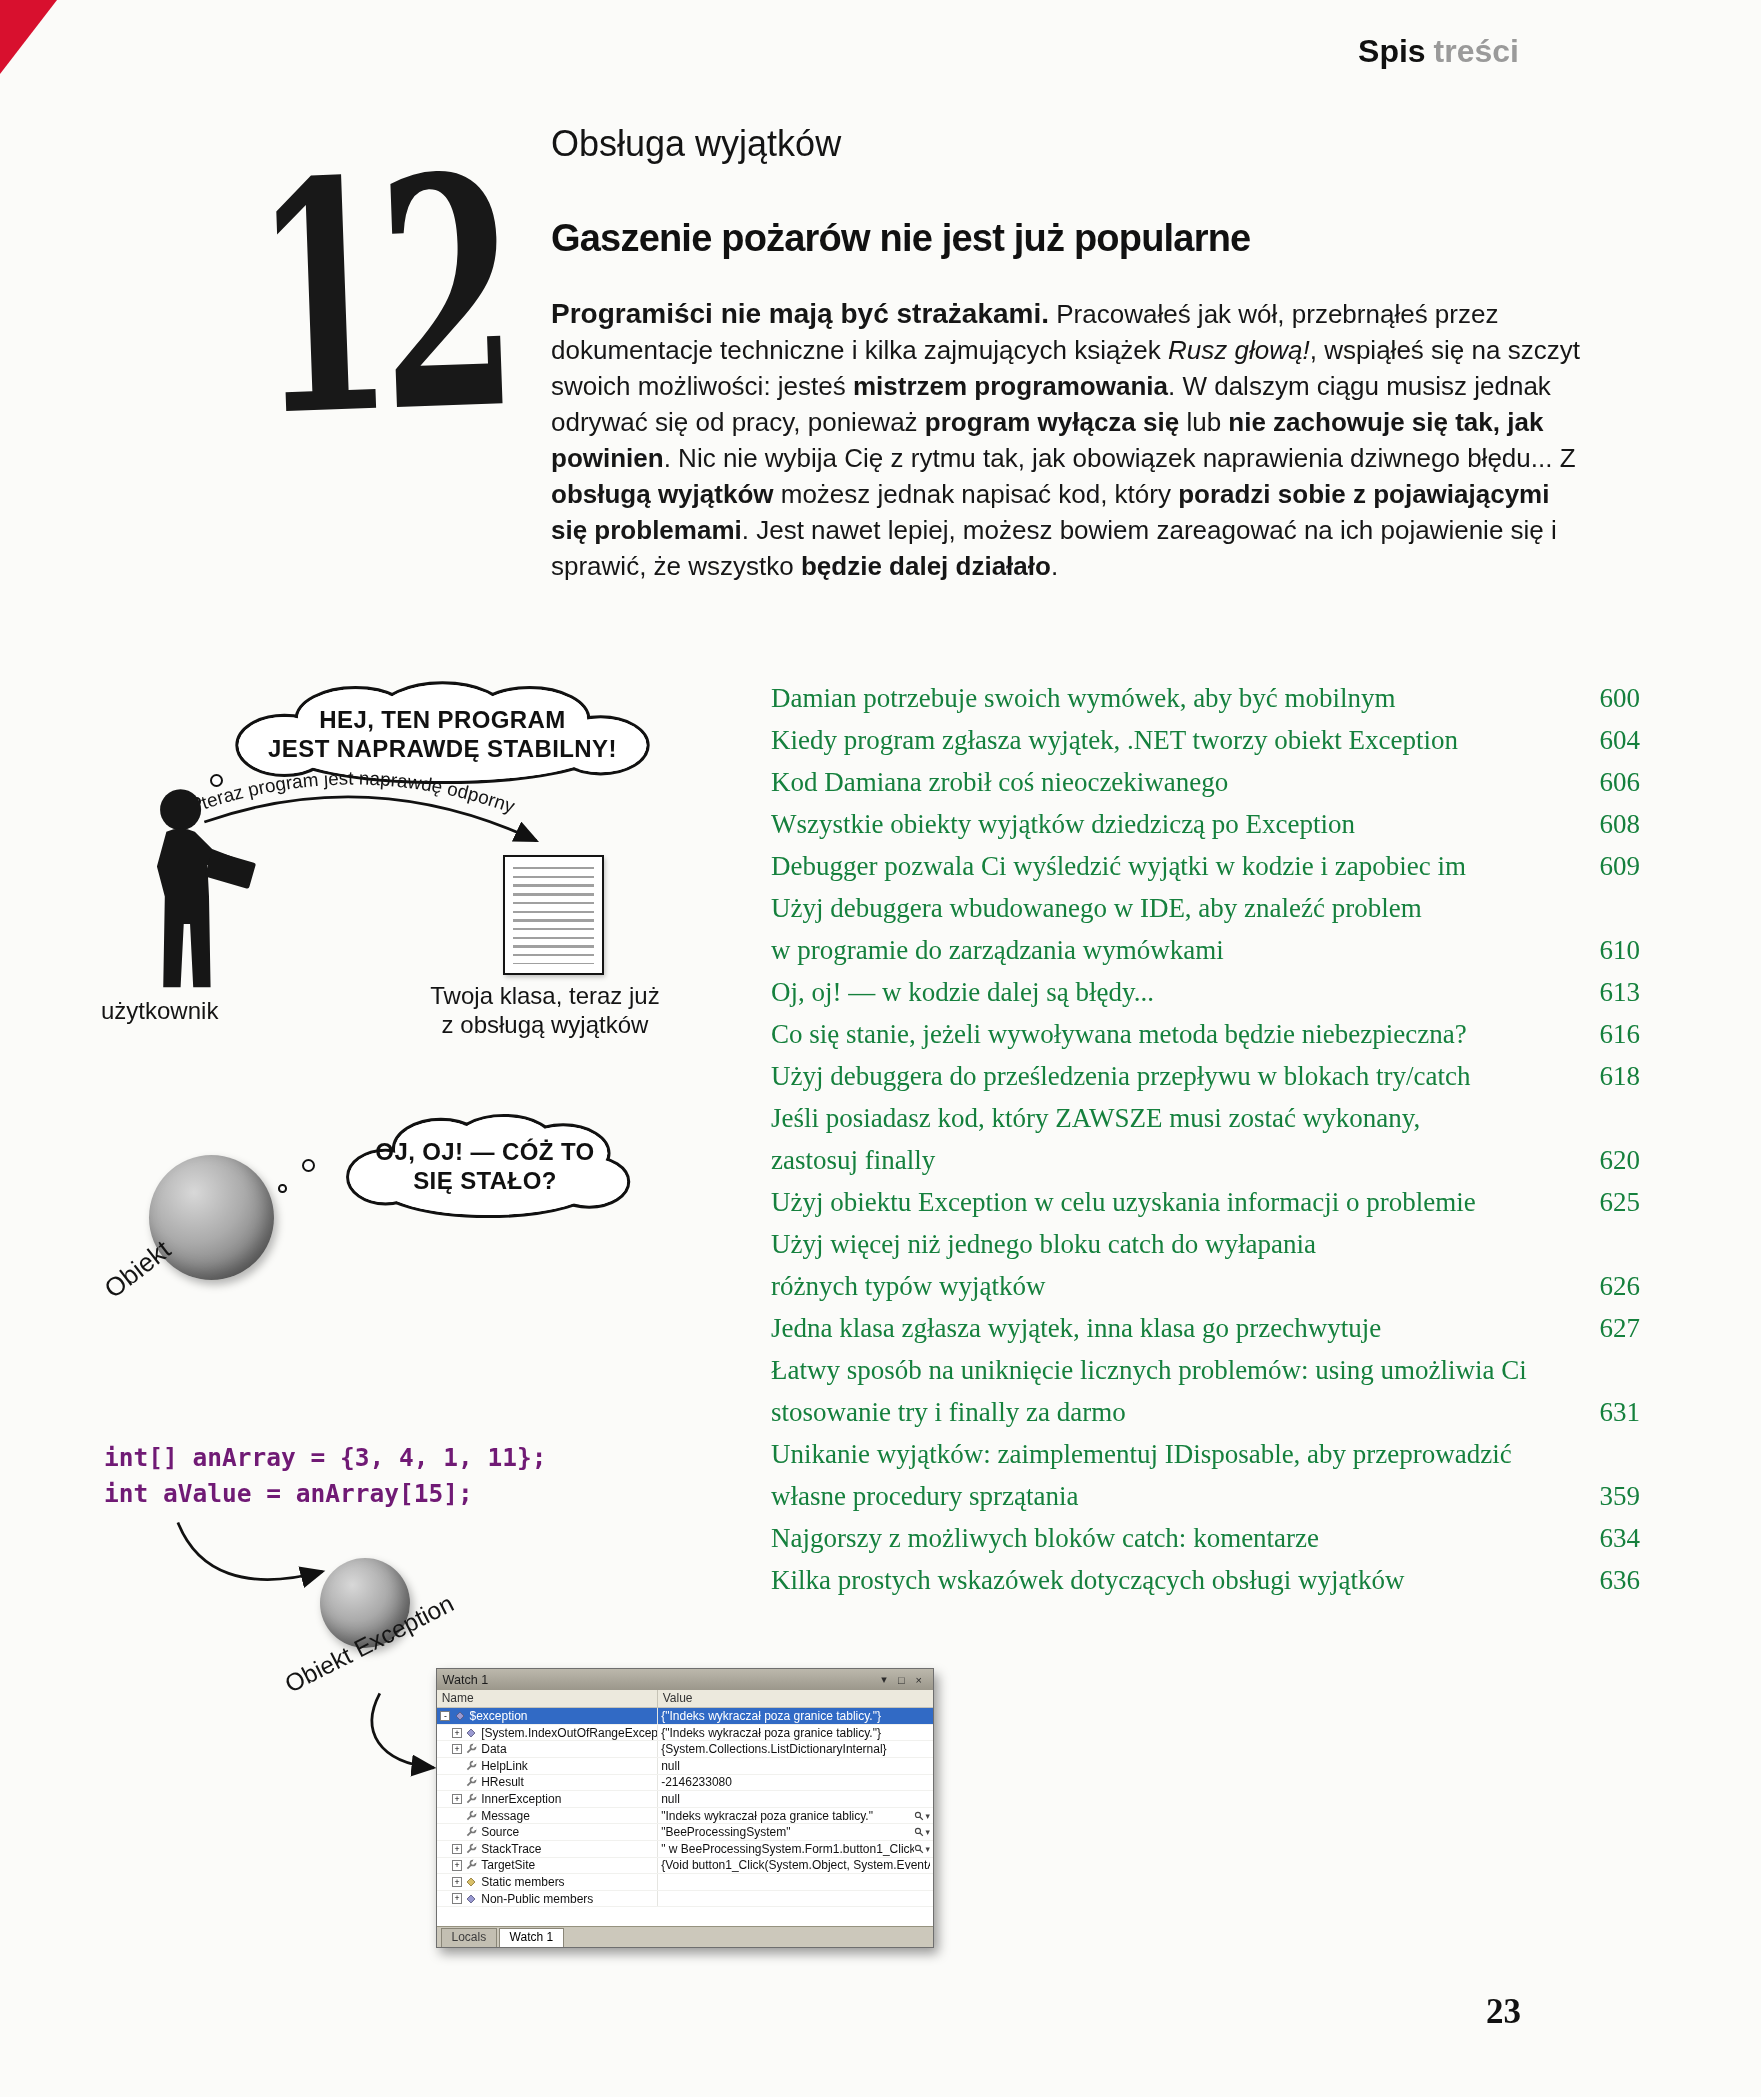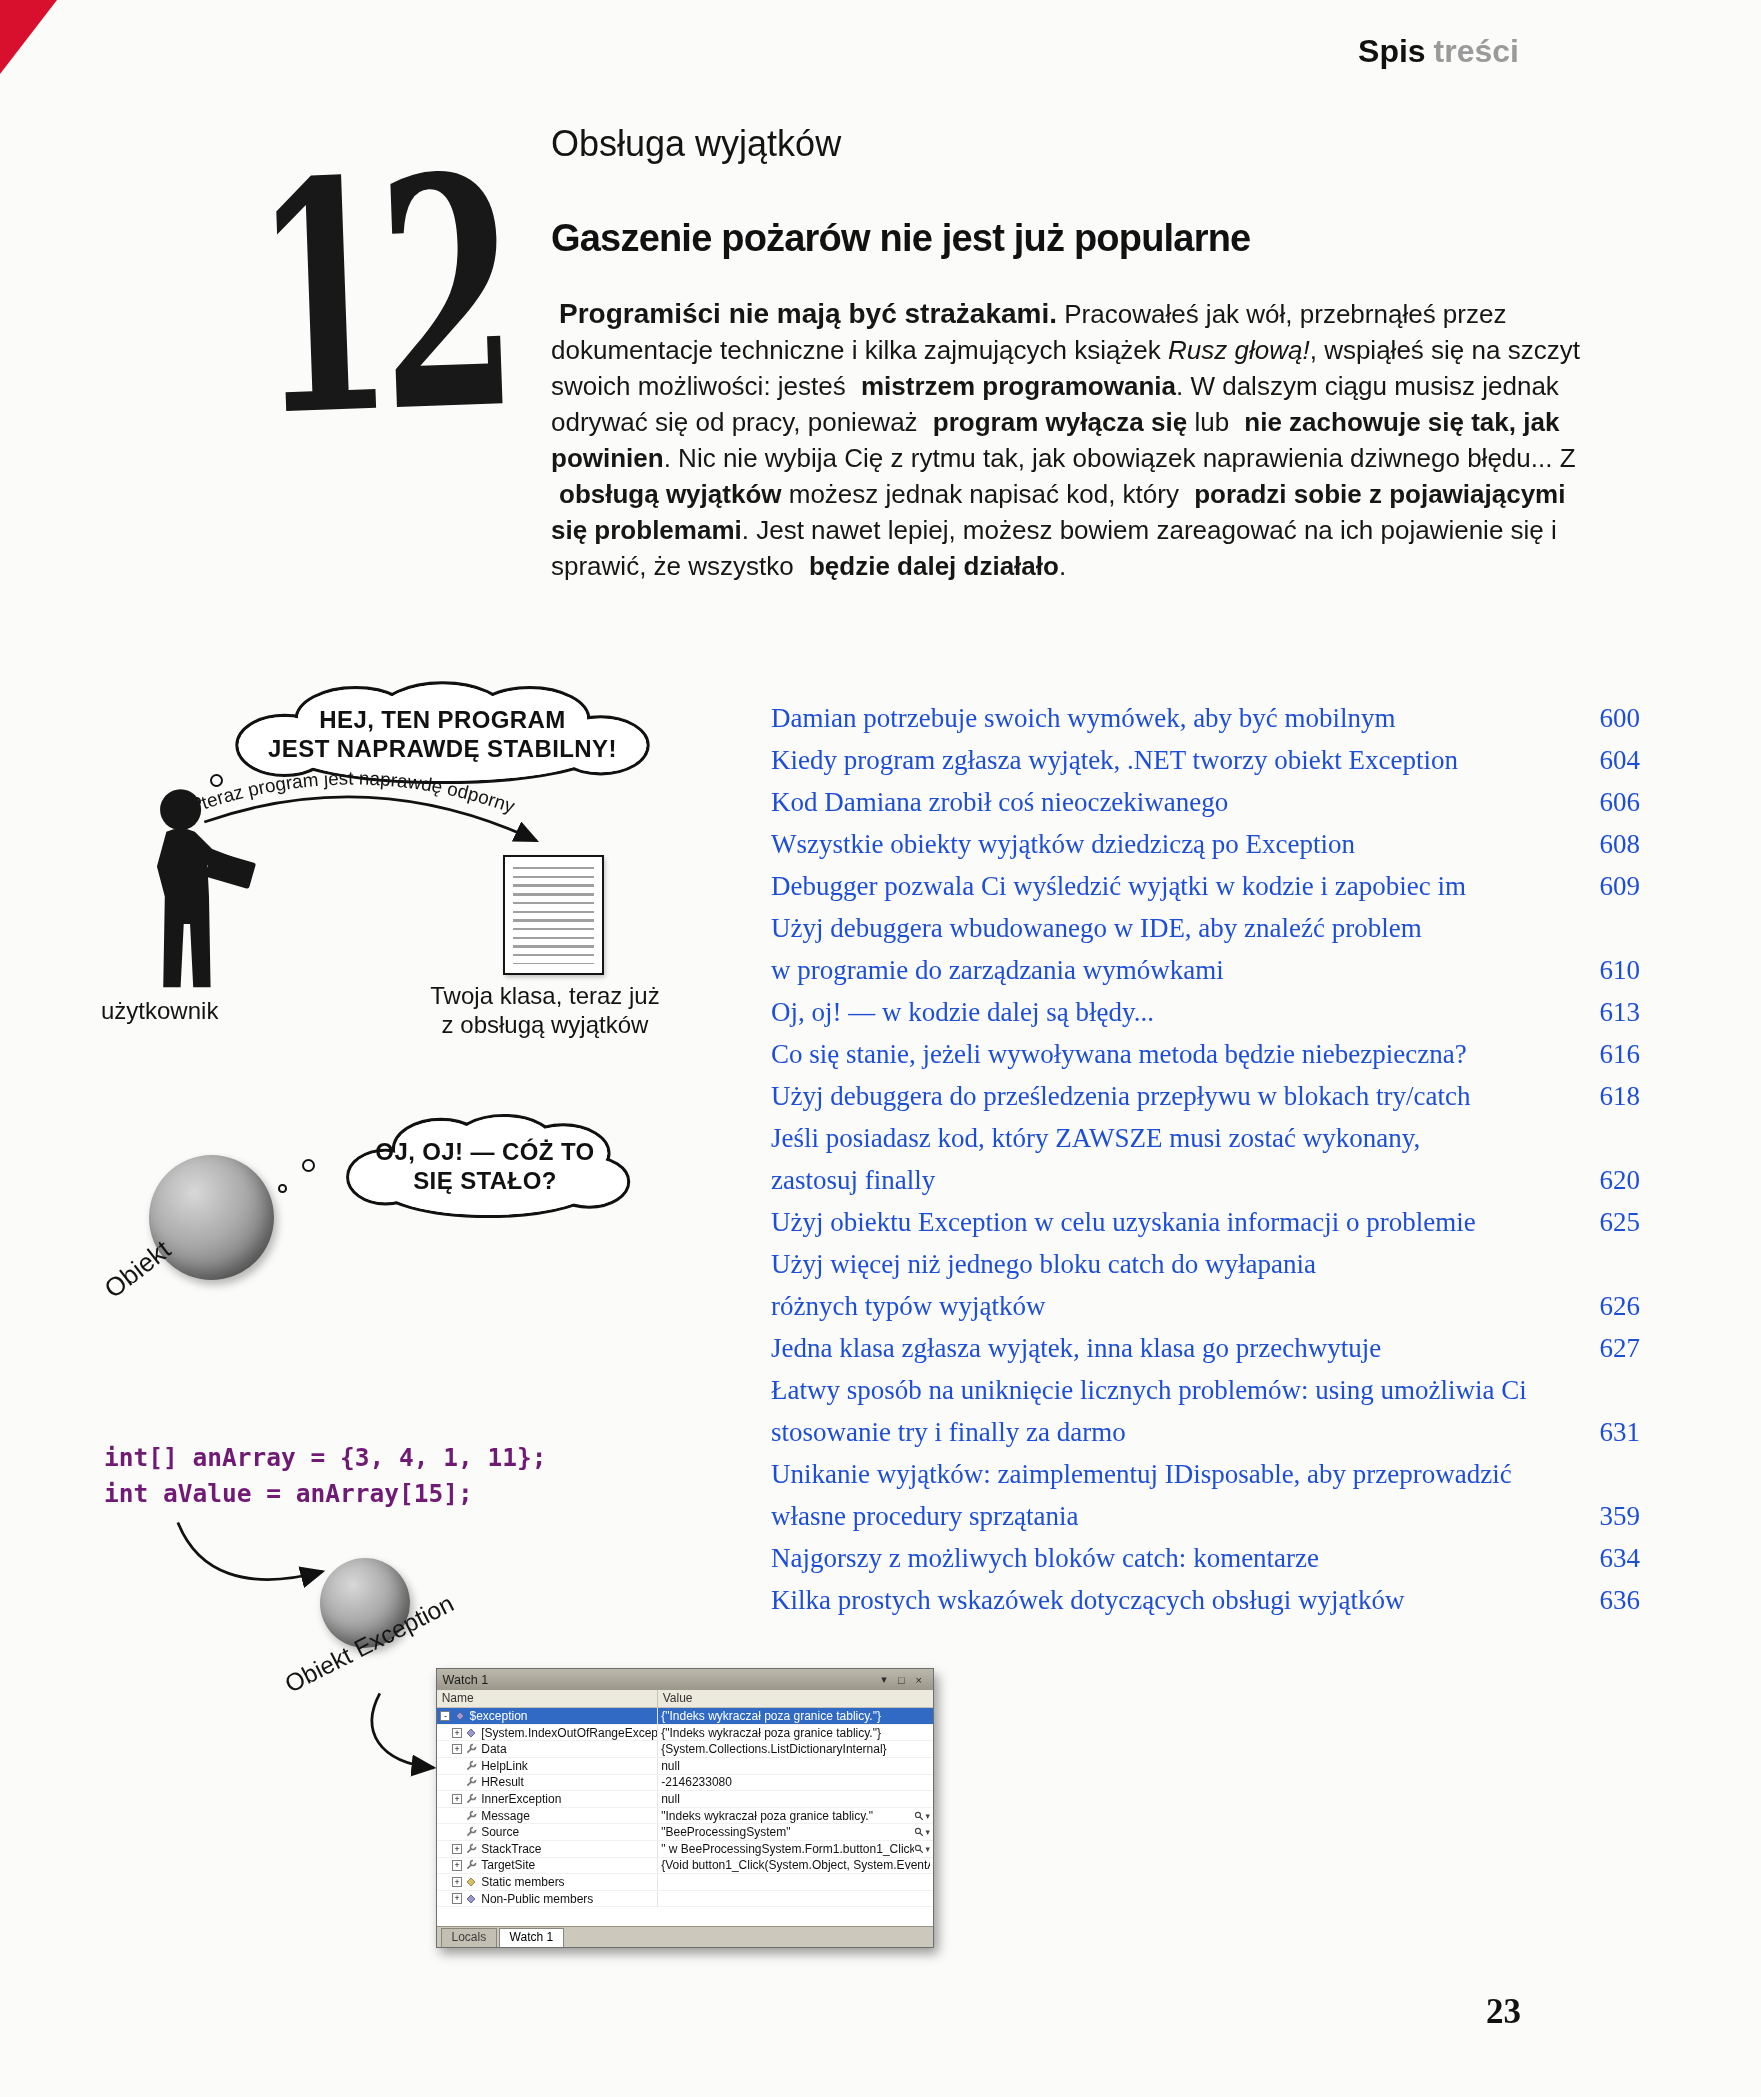--- a/index.html
+++ b/index.html
@@ -15,27 +15,27 @@
   .header { position:absolute; top:33px; right:127px; font-size:32px; font-weight:700; }
   .header .light { color:#9a9a9a; margin-left:8px; }
 
   
   .kicker { position:absolute; left:551px; top:123px; font-size:36px; color:#141414; }
   .chapter-number { position:absolute; left:251px; top:172px;
         font-family:"DejaVu Serif", serif; font-weight:700; font-size:316px; line-height:.82;
         letter-spacing:-0.06em; transform:rotate(-2deg) scaleX(.62); transform-origin:left top; color:#181818; }
   .title { position:absolute; left:551px; top:217px; font-size:38px; font-weight:700; letter-spacing:-0.8px; }
   .intro { position:absolute; left:551px; top:296px; width:1032px; font-size:26px; line-height:36px; color:#161616; }
-  .intro .b { font-weight:700;margin-left:8px; }
+  .intro .b { font-weight:700; }
   .intro .i { font-style:italic; }
   .intro .lead { font-weight:700; font-size:28px; }
 
   
-  .toc { position:absolute; left:771px; top:697px; width:869px;
-         font-family:"Liberation Serif", serif; font-size:27px; line-height:42px; color:#1d4ed8; }
+  .toc { position:absolute; left:771px; top:677px; width:869px;
+         font-family:"Liberation Serif", serif; font-size:27px; line-height:42px; color:#15803d; }
   .toc-entry { display:flex; align-items:flex-end; }
   .toc-text { flex:1; white-space:pre-line; padding-right:24px; }
   .toc-page { flex:none; }
 
   .page-num { position:absolute; right:125px; top:1992px; font-family:"Liberation Serif", serif;
               font-size:35px; font-weight:700; }
 
   
   .cloud { position:absolute; }
   .cloud svg { position:absolute; left:0; top:0; }

